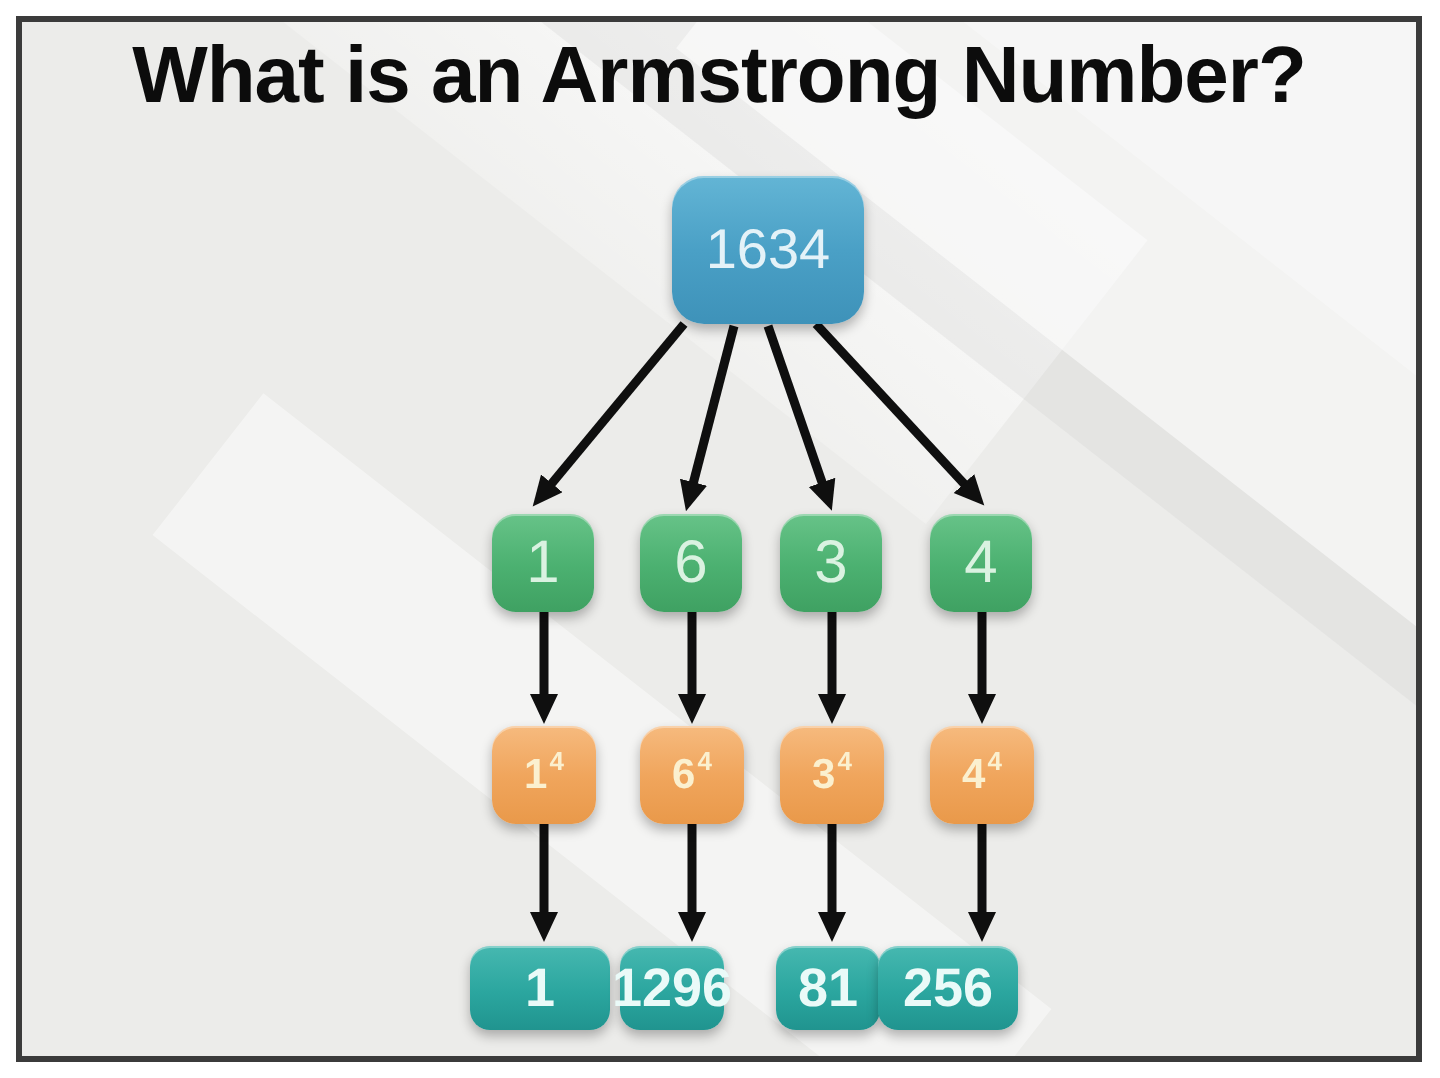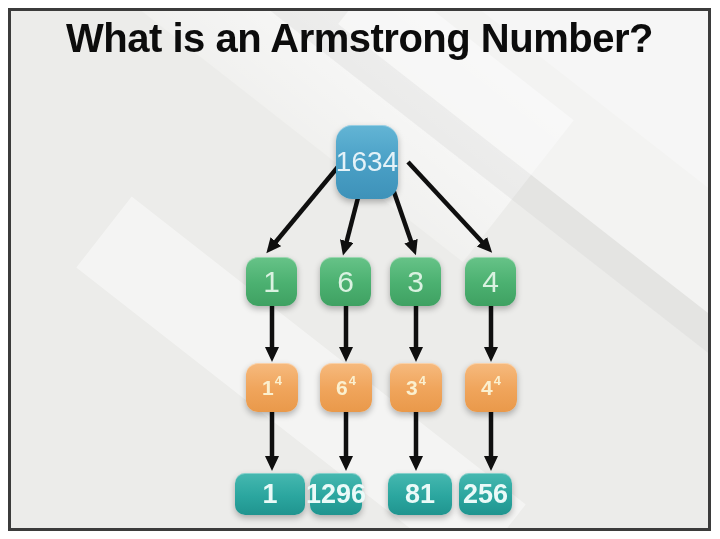--- a/index.html
+++ b/index.html
@@ -33,43 +33,43 @@
     position: absolute; left: 8px; top: 16px; width: 703px; margin: 0;
     text-align: center; font-size: 40px; font-weight: bold; color: #0c0c0c;
     letter-spacing: -0.5px;
   }
 
   .box {
     position: absolute; display: flex; align-items: center; justify-content: center;
     box-shadow: 0 3px 6px rgba(0,0,0,0.28), inset 0 1px 0 rgba(255,255,255,0.35);
   }
   .box.blue {
-    left: 336px; top: 88px; width: 62px; height: 74px; border-radius: 16px;
+    left: 336px; top: 88px; width: 96px; height: 74px; border-radius: 16px;
     background: linear-gradient(180deg, #63b5d5 0%, var(--blue, #4aa0c6) 50%, #3e92b9 100%);
-    color: #e4f2f8; font-size: 28px; font-weight: 400; margin-top: 37px;
+    color: #e4f2f8; font-size: 28px; font-weight: 400;
   }
   .box.green {
     top: 257px; width: 51px; height: 49px; border-radius: 12px;
     background: linear-gradient(180deg, #67c388 0%, var(--green, #4cb171) 52%, #3fa162 100%);
     color: #daf2e1; font-size: 30px; font-weight: 400;
   }
   .box.orange {
     top: 363px; width: 52px; height: 49px; border-radius: 12px;
     background: linear-gradient(180deg, #f6ba7e 0%, var(--orange, #f0a55c) 52%, #e9994a 100%);
     color: #fbf0cf; font-size: 21px; font-weight: 700;
   }
   .box.teal {
     top: 473px; height: 42px; border-radius: 10px;
     background: linear-gradient(180deg, #46b8b0 0%, var(--teal, #2ba69f) 55%, #20948f 100%);
     color: #eafaf8; font-size: 27px; font-weight: 700;
   }
   .g1, .o1 { left: 246px; } .g2, .o2 { left: 320px; }
   .g3, .o3 { left: 390px; } .g4, .o4 { left: 465px; }
   .t1 { left: 235px; width: 70px; } .t2 { left: 310px; width: 52px; }
-  .t3 { left: 388px; width: 64px; } .t4 { left: 459px; width: 53px; }
+  .t3 { left: 388px; width: 52px; } .t4 { left: 439px; width: 70px; }
 
   .sup { font-size: 13px; position: relative; top: -7px; margin-left: 1px; }
 
   .arrows { position: absolute; inset: 0; width: 720px; height: 539px; pointer-events: none; }
   .arrows line { stroke: var(--arrow, #0f0f0f); stroke-width: 4.5; }
 </style>
 </head>
 <body>
 
 <div class="page">

